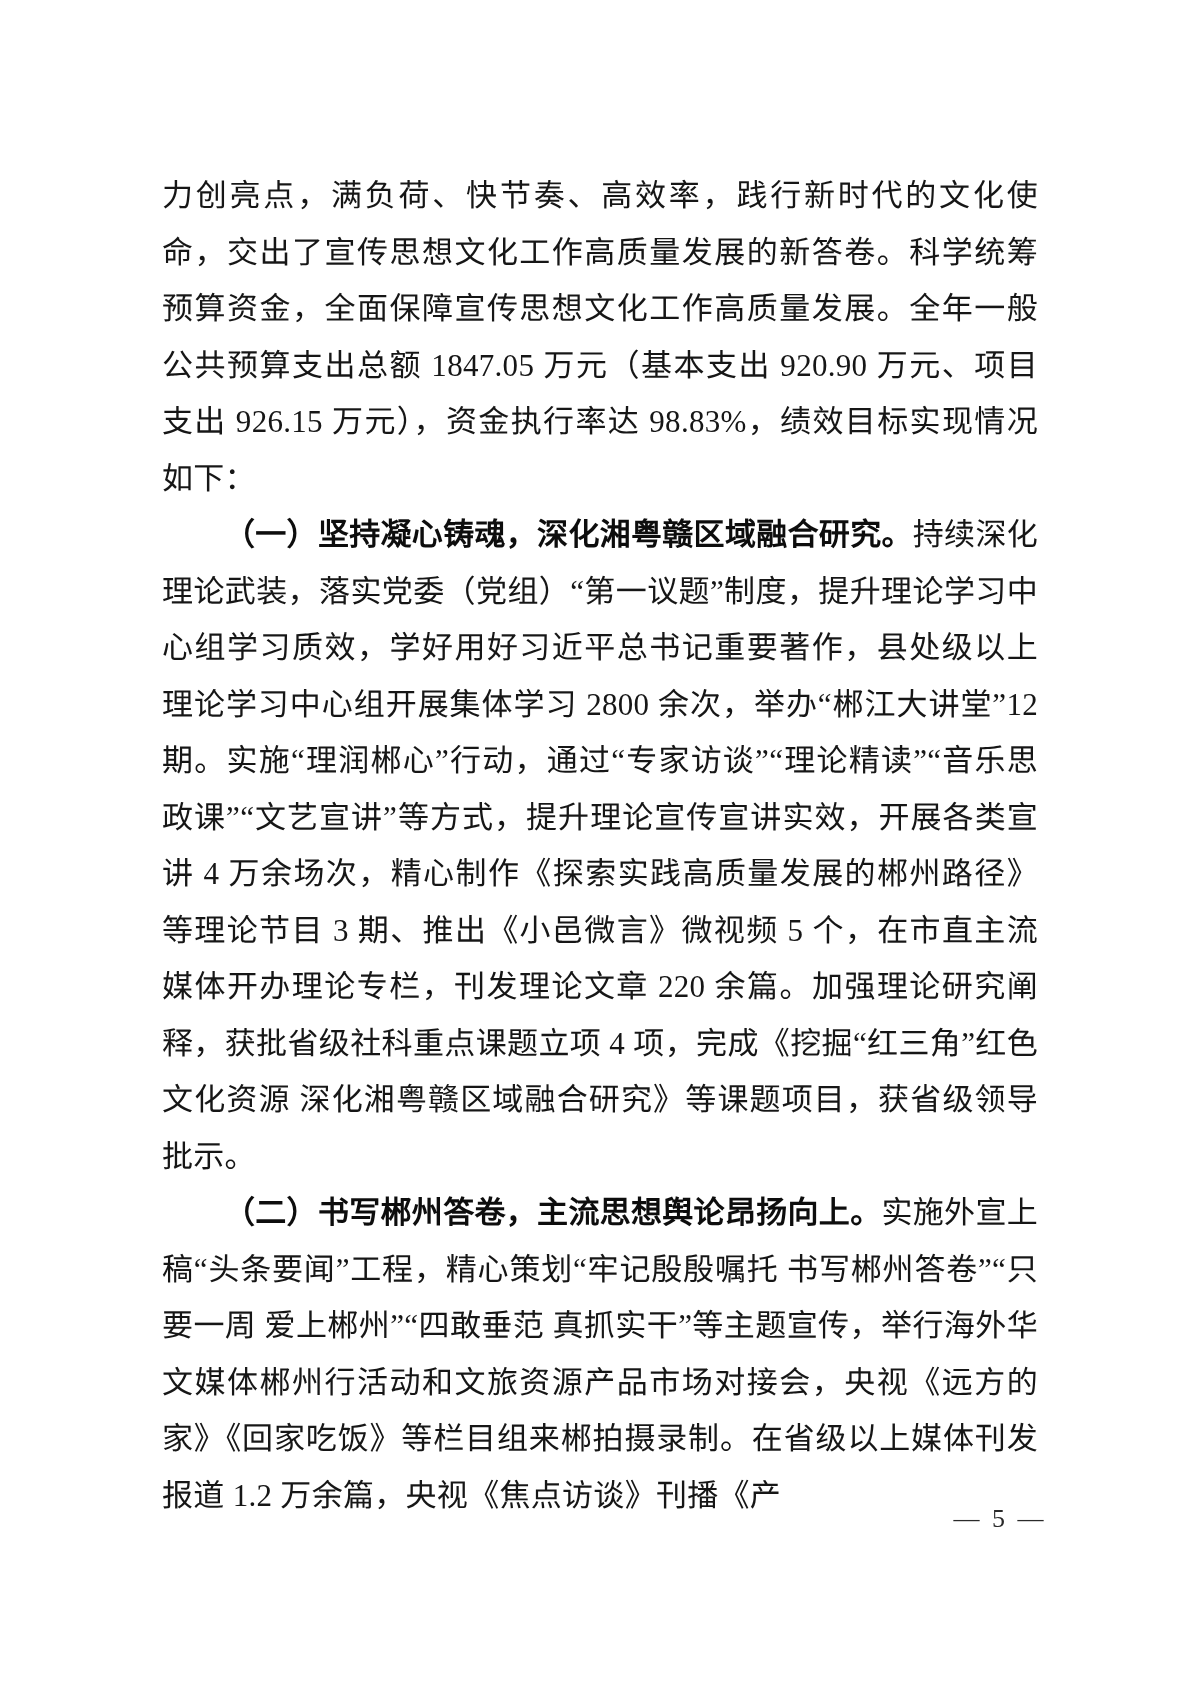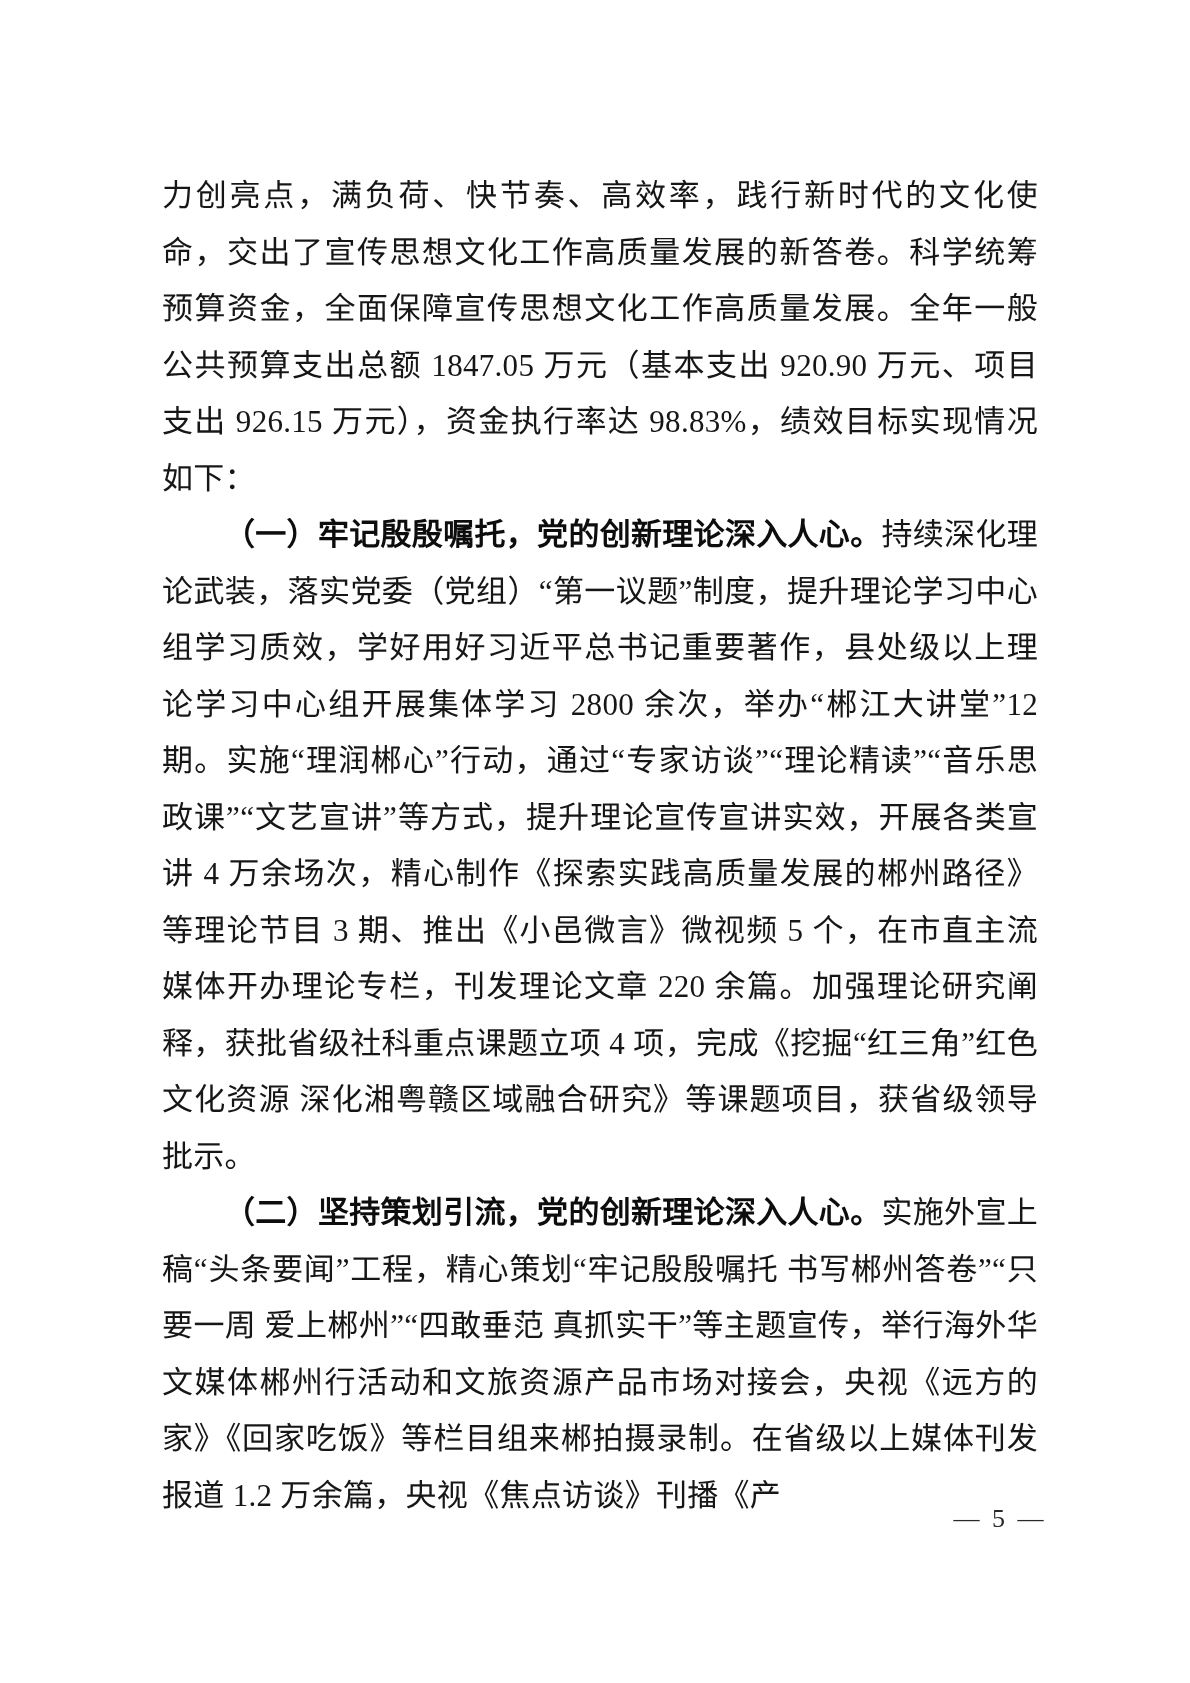--- a/index.html
+++ b/index.html
@@ -62,21 +62,21 @@
 </style>
 </head>
 <body>
 
 <div class="page">
 
   <main class="text-block">
 
     <p><span>力创亮点，满负荷、快节奏、高效率，践行新时代的文化使命，交出了宣传思想文化工作高质量发展的新答卷。科学统筹预算资金，全面保障宣传思想文化工作高质量发展。全年一般公共预算支出总额 1847.05 万元（基本支出 920.90 万元、项目支出 926.15 万元），资金执行率达 98.83%，绩效目标实现情况如下：</span></p>
 
-    <p class="indent"><span class="para-head">（一）牢记殷殷嘱托，党的创新理论深入人心。</span><span>持续深化理论武装，落实党委（党组）“第一议题”制度，提升理论学习中心组学习质效，学好用好习近平总书记重要著作，县处级以上理论学习中心组开展集体学习 2800 余次，举办“郴江大讲堂”12 期。实施“理润郴心”行动，通过“专家访谈”“理论精读”“音乐思政课”“文艺宣讲”等方式，提升理论宣传宣讲实效，开展各类宣讲 4 万余场次，精心制作《探索实践高质量发展的郴州路径》等理论节目 3 期、推出《小邑微言》微视频 5 个，在市直主流媒体开办理论专栏，刊发理论文章 220 余篇。加强理论研究阐释，获批省级社科重点课题立项 4 项，完成《挖掘“红三角”红色文化资源 深化湘粤赣区域融合研究》等课题项目，获省级领导批示。</span></p>
+    <p class="indent"><span class="para-head">（一）坚持凝心铸魂，深化湘粤赣区域融合研究。</span><span>持续深化理论武装，落实党委（党组）“第一议题”制度，提升理论学习中心组学习质效，学好用好习近平总书记重要著作，县处级以上理论学习中心组开展集体学习 2800 余次，举办“郴江大讲堂”12 期。实施“理润郴心”行动，通过“专家访谈”“理论精读”“音乐思政课”“文艺宣讲”等方式，提升理论宣传宣讲实效，开展各类宣讲 4 万余场次，精心制作《探索实践高质量发展的郴州路径》等理论节目 3 期、推出《小邑微言》微视频 5 个，在市直主流媒体开办理论专栏，刊发理论文章 220 余篇。加强理论研究阐释，获批省级社科重点课题立项 4 项，完成《挖掘“红三角”红色文化资源 深化湘粤赣区域融合研究》等课题项目，获省级领导批示。</span></p>
 
-    <p class="indent"><span class="para-head">（二）坚持策划引流，党的创新理论深入人心。</span><span>实施外宣上稿“头条要闻”工程，精心策划“牢记殷殷嘱托 书写郴州答卷”“只要一周 爱上郴州”“四敢垂范 真抓实干”等主题宣传，举行海外华文媒体郴州行活动和文旅资源产品市场对接会，央视《远方的家》《回家吃饭》等栏目组来郴拍摄录制。在省级以上媒体刊发报道 1.2 万余篇，央视《焦点访谈》刊播《产</span></p>
+    <p class="indent"><span class="para-head">（二）书写郴州答卷，主流思想舆论昂扬向上。</span><span>实施外宣上稿“头条要闻”工程，精心策划“牢记殷殷嘱托 书写郴州答卷”“只要一周 爱上郴州”“四敢垂范 真抓实干”等主题宣传，举行海外华文媒体郴州行活动和文旅资源产品市场对接会，央视《远方的家》《回家吃饭》等栏目组来郴拍摄录制。在省级以上媒体刊发报道 1.2 万余篇，央视《焦点访谈》刊播《产</span></p>
 
   </main>
 
   <div class="page-number">— 5 —</div>
 
 </div>
 
 </body></html>

